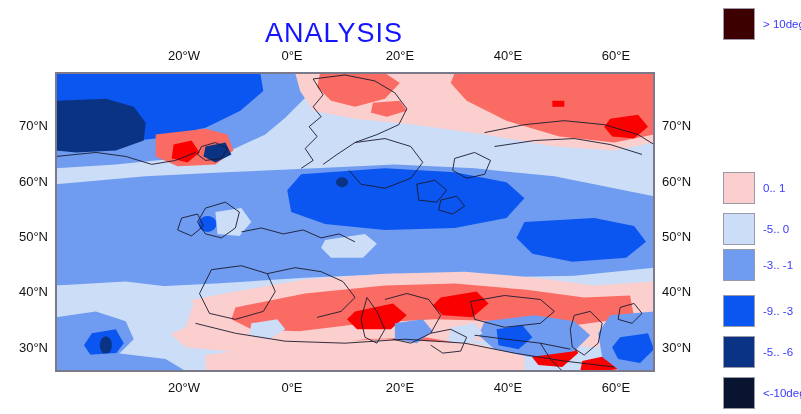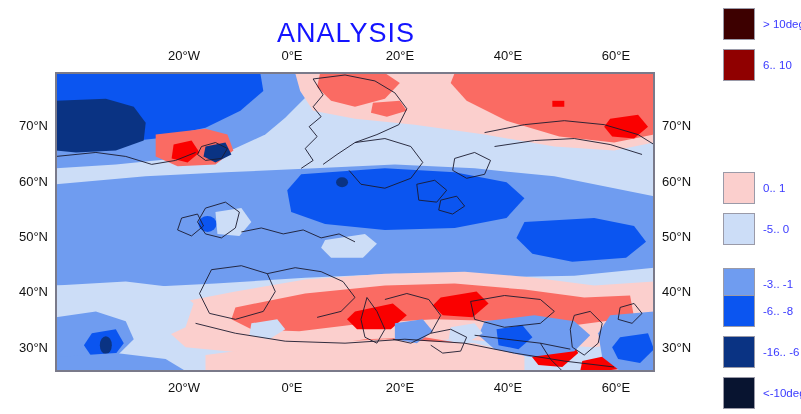--- a/index.html
+++ b/index.html
@@ -8,21 +8,21 @@
     background:#ffffff;
     font-family:"Liberation Sans", sans-serif;
     overflow:hidden;
     position:relative;
   }
   #root{position:absolute;inset:0;}
 
   
   #title{
     position:absolute;
-    left:16px; top:18px; width:660px;
+    left:4px; top:18px; width:660px;
     text-align:center;
     font-size:27px;
     letter-spacing:1px;
     color:#1414ff;
     font-family:"Liberation Sans", sans-serif;
   }
 
   
   #plot{
     position:absolute;
@@ -234,43 +234,39 @@
     <div class="tick tick-right" style="left: 662px; top: 236px; color: rgb(17, 17, 17);">50°N</div>
     <div class="tick tick-right" style="left: 662px; top: 291px; color: rgb(17, 17, 17);">40°N</div>
     <div class="tick tick-right" style="left: 662px; top: 347px; color: rgb(17, 17, 17);">30°N</div>
   </div>
 
   <div id="legend">
     <div class="leg-row" style="top:3px">
       <div class="leg-sw" style="background: rgb(61, 0, 0);"></div>
       <div class="leg-lab" style="color: rgb(58, 58, 255);">&gt; 10deg</div>
     </div>
-    <div class="leg-row" style="top:44px">
-      <div class="leg-sw" style="background: rgb(144, 0, 0);"></div>
-      <div class="leg-lab" style="color: rgb(58, 58, 255);">6.. 10</div>
-    </div>
     <div class="leg-row" style="top:167px">
       <div class="leg-sw" style="background: rgb(251, 207, 205);"></div>
       <div class="leg-lab" style="color: rgb(58, 58, 255);">0.. 1</div>
     </div>
     <div class="leg-row" style="top:208px">
       <div class="leg-sw" style="background: rgb(204, 221, 247);"></div>
       <div class="leg-lab" style="color: rgb(58, 58, 255);">-5.. 0</div>
     </div>
-    <div class="leg-row" style="top:263px">
+    <div class="leg-row" style="top:244px">
       <div class="leg-sw" style="background: rgb(111, 156, 240);"></div>
       <div class="leg-lab" style="color: rgb(58, 58, 255);">-3.. -1</div>
     </div>
     <div class="leg-row" style="top:290px">
       <div class="leg-sw" style="background: rgb(11, 85, 240);"></div>
-      <div class="leg-lab" style="color: rgb(58, 58, 255);">-6.. -8</div>
+      <div class="leg-lab" style="color: rgb(58, 58, 255);">-9.. -3</div>
     </div>
     <div class="leg-row" style="top:331px">
       <div class="leg-sw" style="background: rgb(10, 51, 131);"></div>
-      <div class="leg-lab" style="color: rgb(58, 58, 255);">-16.. -6</div>
+      <div class="leg-lab" style="color: rgb(58, 58, 255);">-5.. -6</div>
     </div>
     <div class="leg-row" style="top:372px">
       <div class="leg-sw" style="background: rgb(8, 20, 48);"></div>
       <div class="leg-lab" style="color: rgb(58, 58, 255);">&lt;-10deg</div>
     </div>
   </div>
 
 </div>
 
 </body></html>

